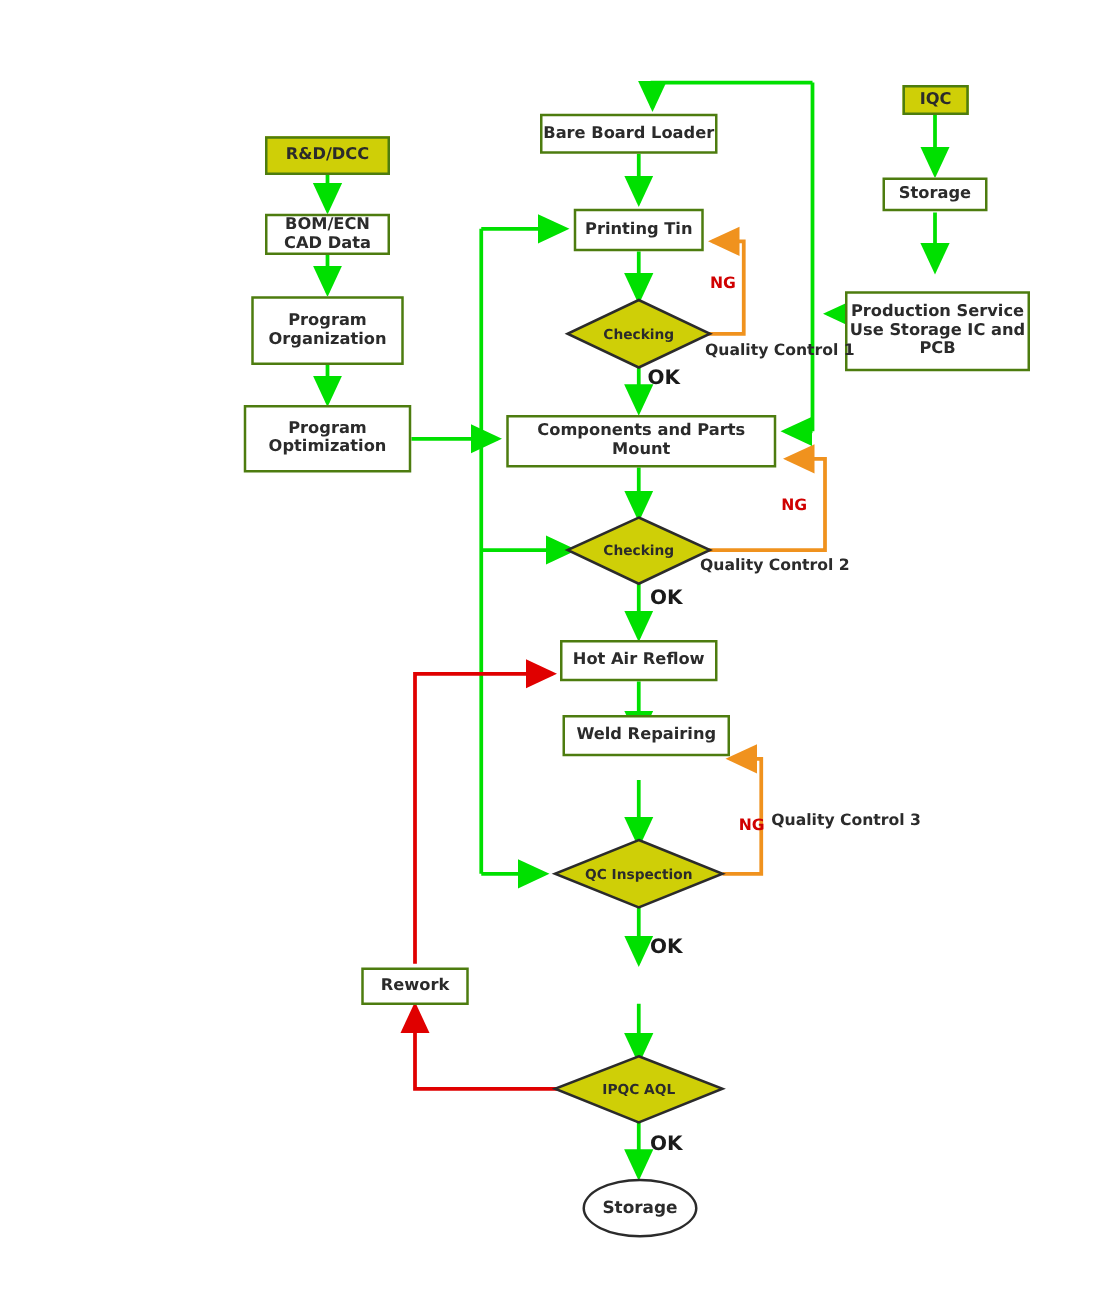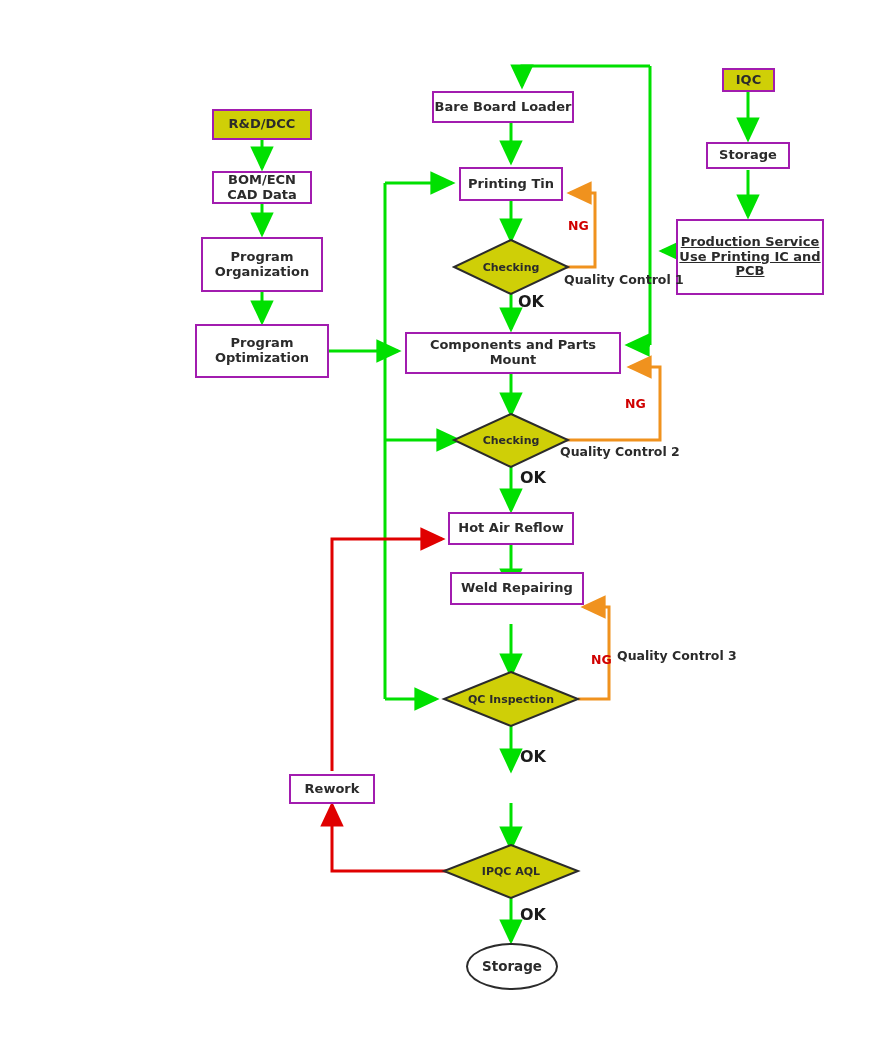--- a/index.html
+++ b/index.html
@@ -41,21 +41,21 @@
     box-sizing: border-box;
     display: flex;
     align-items: center;
     justify-content: center;
     text-align: center;
     color: #2b2b2b;
     font-weight: bold;
     line-height: 1.15;
   }
   .node-rect {
-    border: 2px solid #a21caf;
+    border: 2px solid #4d7c0f;
     background: #ffffff;
     font-size: 13px;
   }
   .node-rect.filled {
     background: #cfcf07;
   }
   .node-ellipse {
     border: 2px solid #2b2b2b;
     background: #ffffff;
     border-radius: 50%;
@@ -232,24 +232,24 @@
   </div>
 
   <div class="node node-rect filled" style="left:722px; top:68px; width:53px; height:24px;">
     <span>IQC</span>
   </div>
 
   <div class="node node-rect" style="left:706px; top:142px; width:84px; height:27px;">
     <span>Storage</span>
   </div>
 
-  <div class="node node-rect" style="left:676px; top:219px; width:148px; height:76px;text-decoration:underline;">
+  <div class="node node-rect" style="left:676px; top:233px; width:148px; height:64px;">
     <div>
       <div>Production Service</div>
-      <div>Use Printing IC and</div>
+      <div>Use Storage IC and</div>
       <div>PCB</div>
     </div>
   </div>
 
   <div class="edge-label ng" style="left:568px; top:218px;">NG</div>
   <div class="edge-label ng" style="left:625px; top:396px;">NG</div>
   <div class="edge-label ng" style="left:591px; top:652px;">NG</div>
 
   <div class="edge-label" style="left:518px; top:292px;">OK</div>
   <div class="edge-label" style="left:520px; top:468px;">OK</div>

